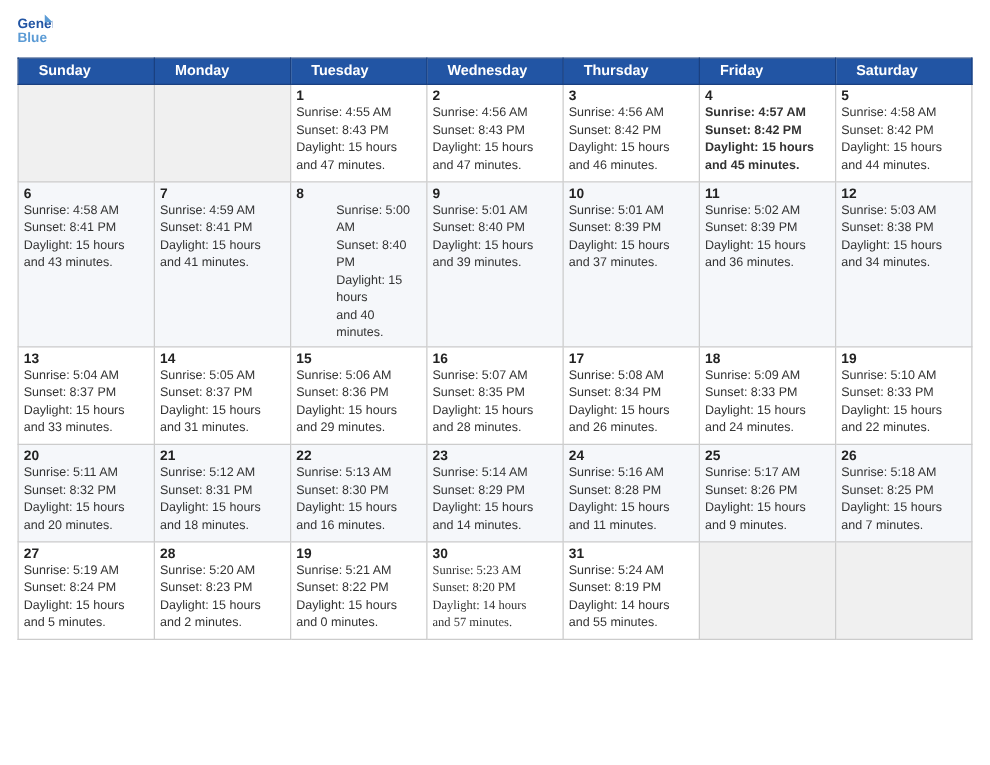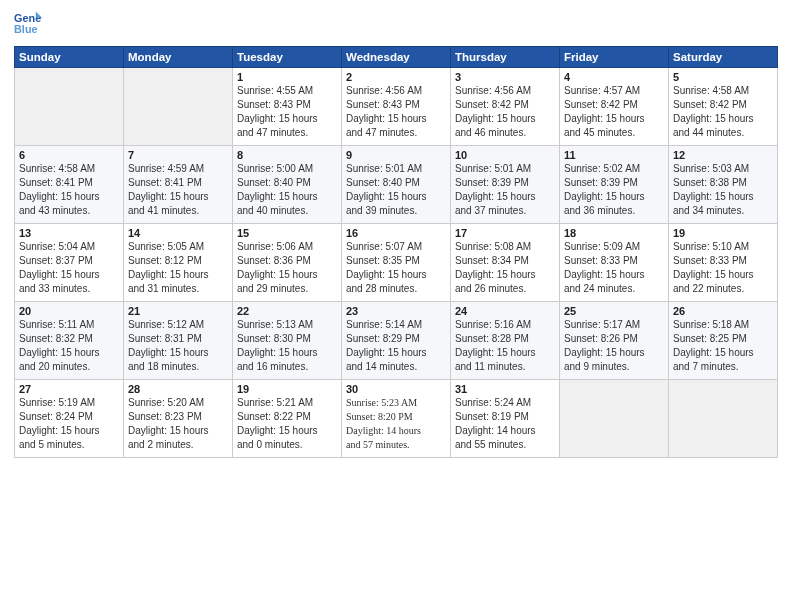--- a/index.html
+++ b/index.html
@@ -47,21 +47,21 @@
     table {
       width: 100%;
       border-collapse: collapse;
       table-layout: fixed;
     }
     thead tr th {
       background: #2255a4;
       color: #fff;
       font-size: 11.5px;
       font-weight: bold;
-      padding: 4px 4px;
+      padding: 4px 16px;
       text-align: left;
       border: 1px solid #1a4080;
     }
     tbody tr td {
       vertical-align: top;
       border: 1px solid #ccc;
       padding: 3px 4px;
       font-size: 9.5px;
       color: #222;
       height: 78px;
@@ -136,21 +136,21 @@
           </td>
           <td>
             <span class="day-num">3</span>
             <div class="day-info" style="white-space: pre-line;">Sunrise: 4:56 AM
 Sunset: 8:42 PM
 Daylight: 15 hours
 and 46 minutes.</div>
           </td>
           <td>
             <span class="day-num">4</span>
-            <div class="day-info" style="white-space: pre-line;">Sunrise: 4:57 AM
+            <div class="day-info" style="white-space: pre-line; font-weight: bold;">Sunrise: 4:57 AM
 Sunset: 8:42 PM
 Daylight: 15 hours
 and 45 minutes.</div>
           </td>
           <td>
             <span class="day-num">5</span>
             <div class="day-info" style="white-space: pre-line;">Sunrise: 4:58 AM
 Sunset: 8:42 PM
 Daylight: 15 hours
 and 44 minutes.</div>
@@ -166,21 +166,21 @@
           </td>
           <td>
             <span class="day-num">7</span>
             <div class="day-info" style="white-space: pre-line;">Sunrise: 4:59 AM
 Sunset: 8:41 PM
 Daylight: 15 hours
 and 41 minutes.</div>
           </td>
           <td>
             <span class="day-num">8</span>
-            <div class="day-info" style="white-space: pre-line;">Sunrise: 5:00 AM
+            <div class="day-info" style="white-space: pre-line; margin-left: 32px;">Sunrise: 5:00 AM
 Sunset: 8:40 PM
 Daylight: 15 hours
 and 40 minutes.</div>
           </td>
           <td>
             <span class="day-num">9</span>
             <div class="day-info" style="white-space: pre-line;">Sunrise: 5:01 AM
 Sunset: 8:40 PM
 Daylight: 15 hours
 and 39 minutes.</div>
@@ -211,21 +211,21 @@
           <td>
             <span class="day-num">13</span>
             <div class="day-info" style="white-space: pre-line;">Sunrise: 5:04 AM
 Sunset: 8:37 PM
 Daylight: 15 hours
 and 33 minutes.</div>
           </td>
           <td>
             <span class="day-num">14</span>
             <div class="day-info" style="white-space: pre-line;">Sunrise: 5:05 AM
-Sunset: 8:12 PM
+Sunset: 8:37 PM
 Daylight: 15 hours
 and 31 minutes.</div>
           </td>
           <td>
             <span class="day-num">15</span>
             <div class="day-info" style="white-space: pre-line;">Sunrise: 5:06 AM
 Sunset: 8:36 PM
 Daylight: 15 hours
 and 29 minutes.</div>
           </td>

